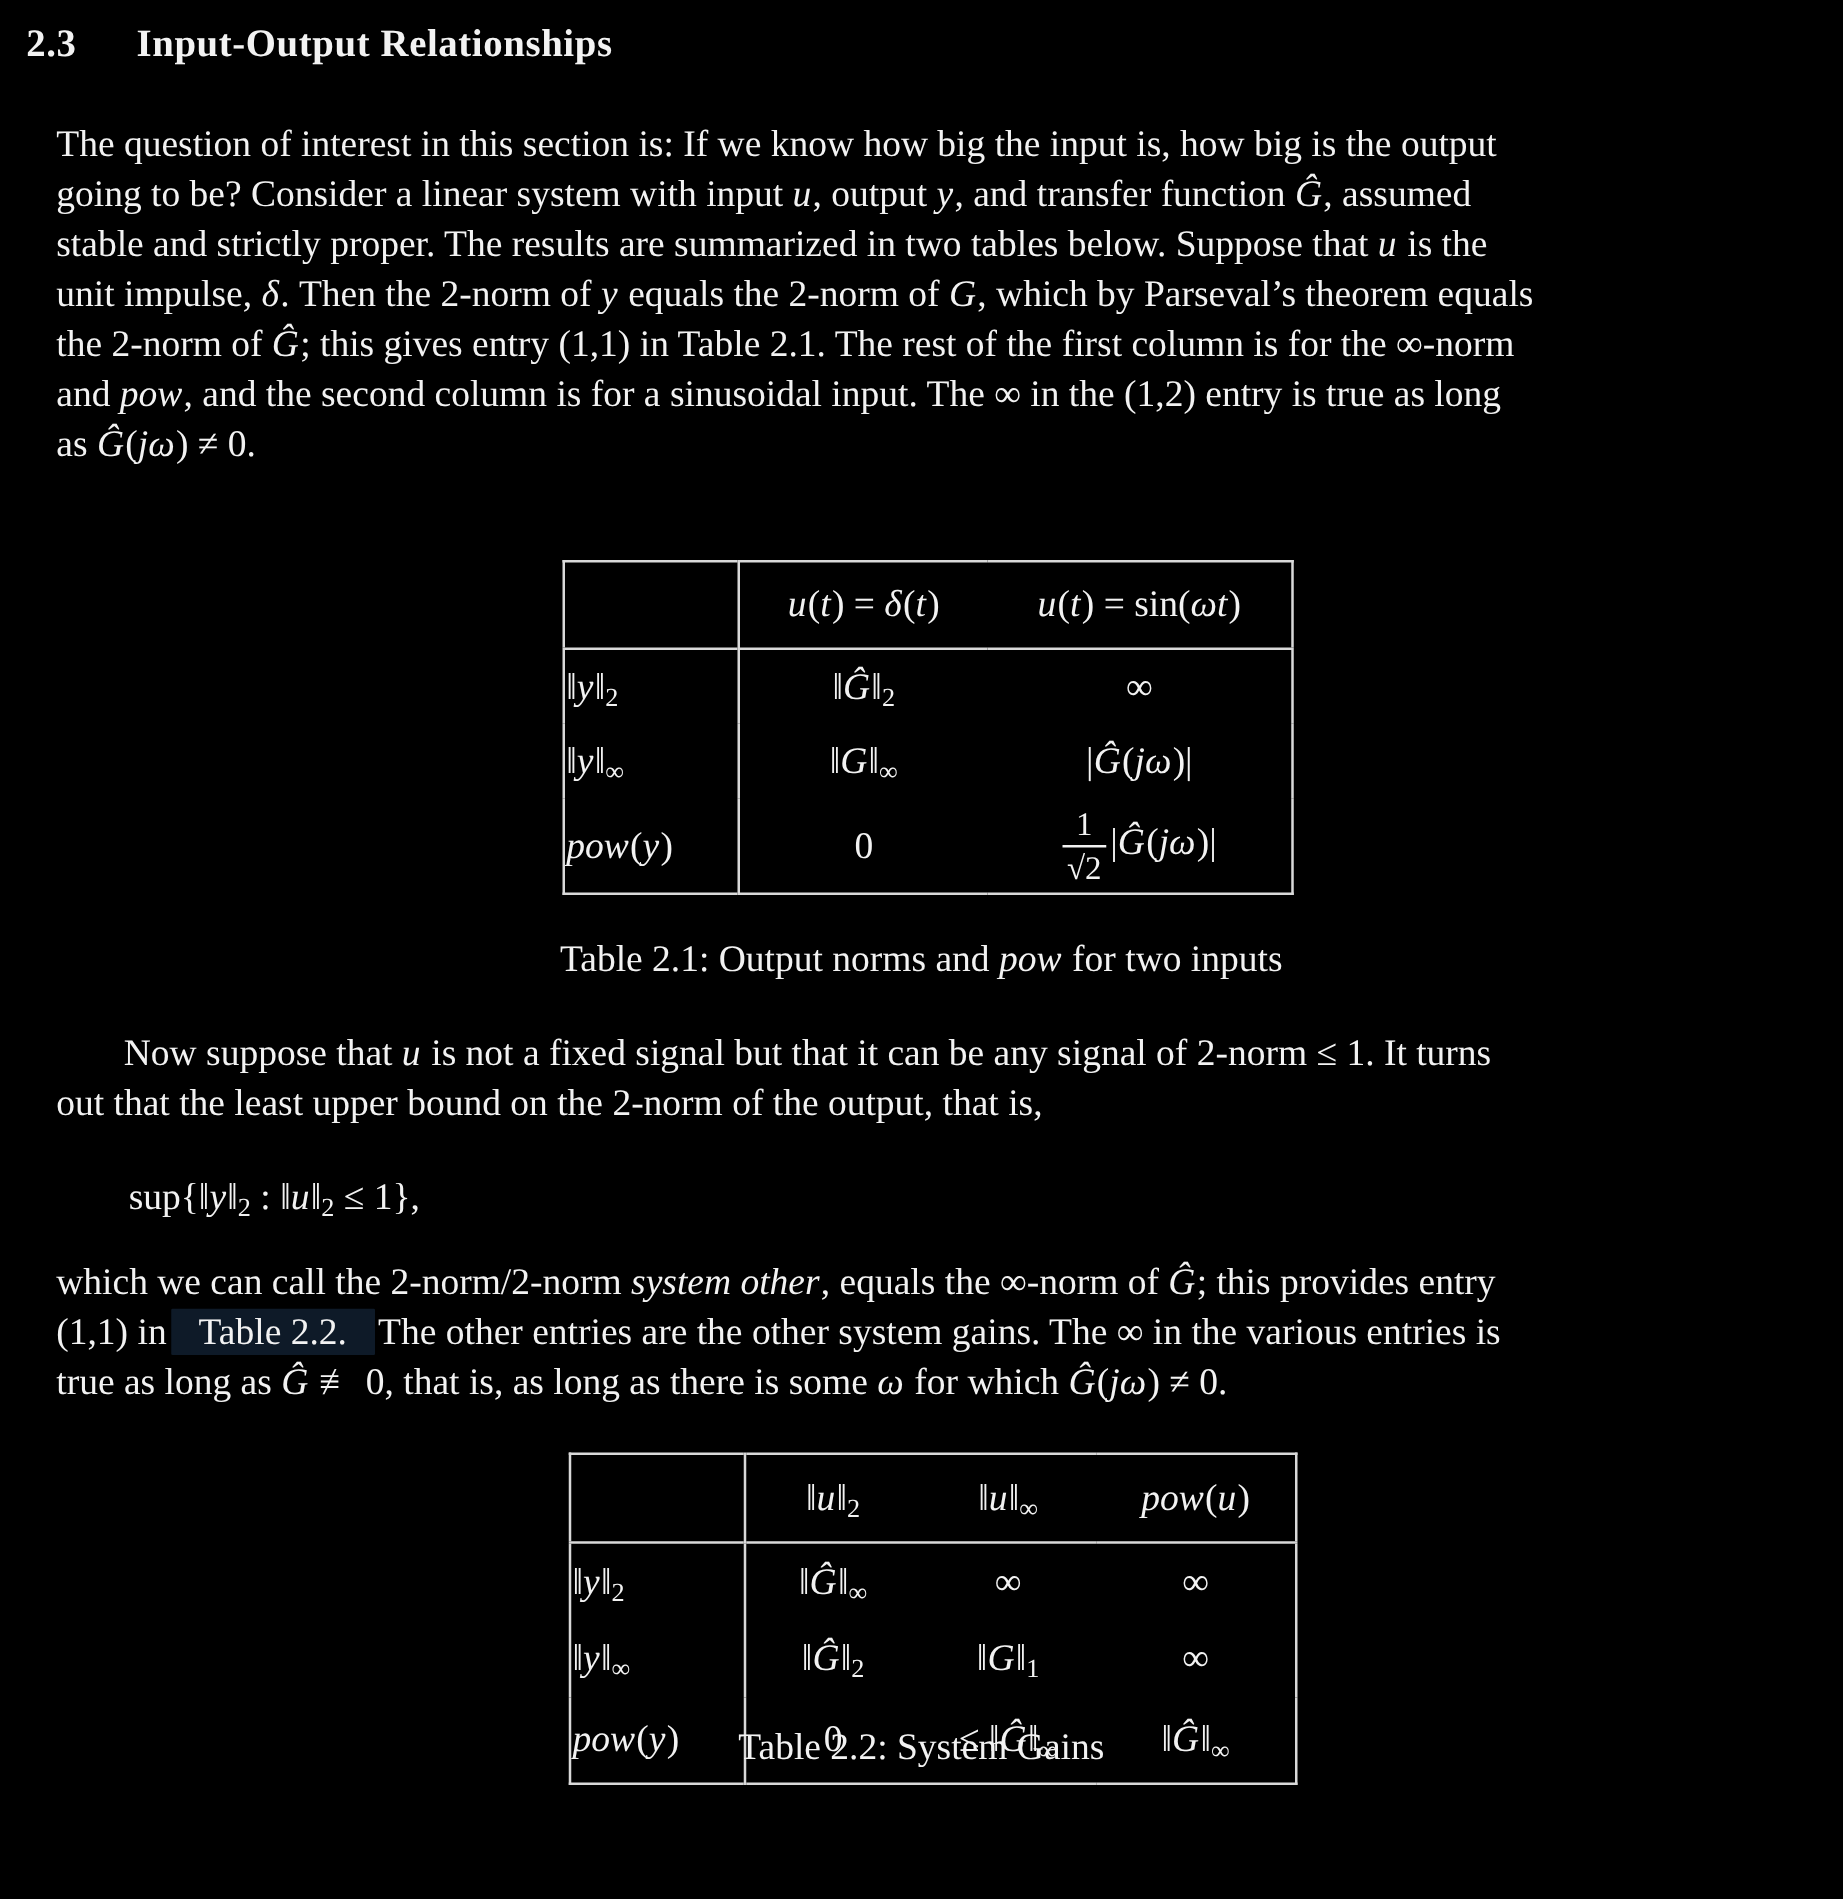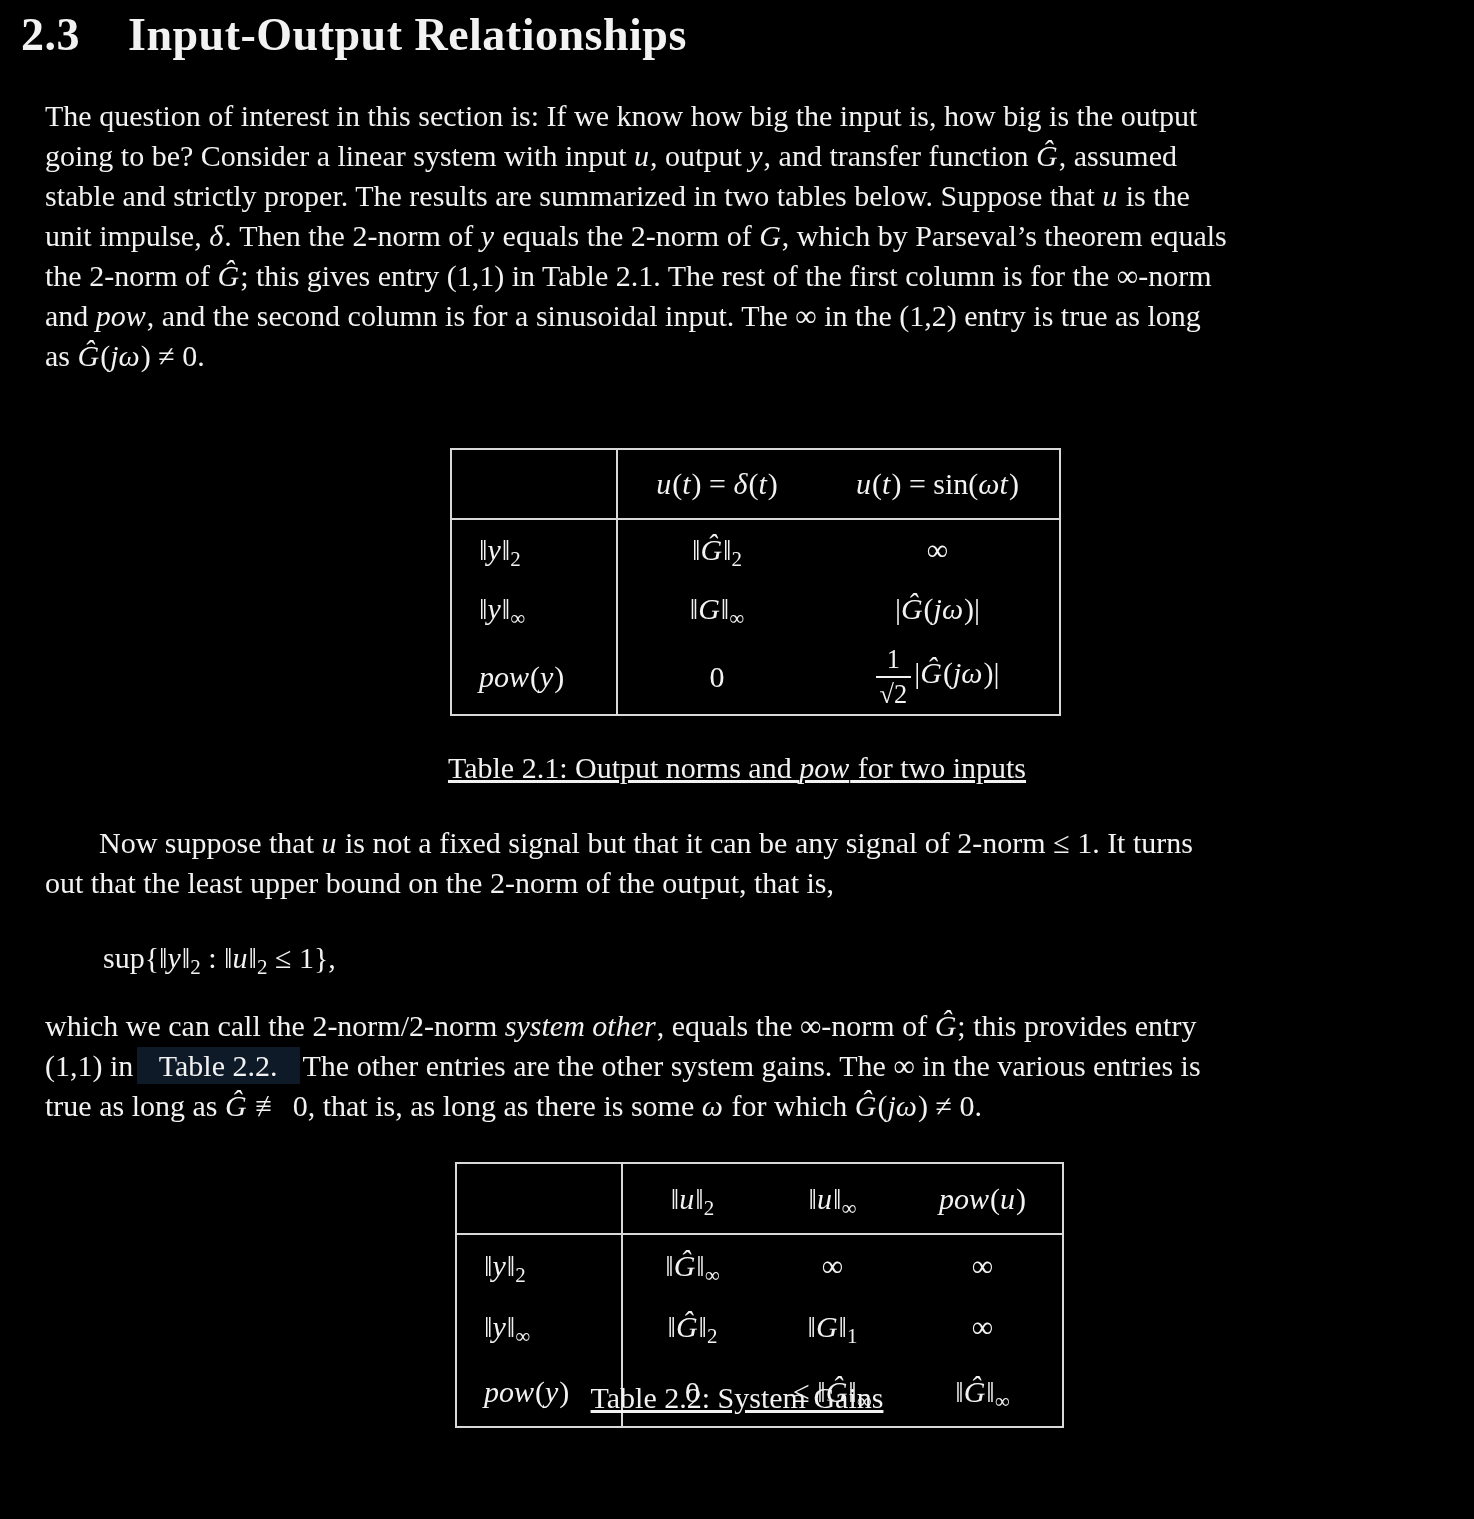--- a/index.html
+++ b/index.html
@@ -7,61 +7,61 @@
   }
   html,body{margin:0;padding:0;background:var(--bg);}
   .page{
     position:relative; width:1474px; height:1519px; background:var(--bg);
     color:var(--fg); overflow:hidden;
     font-family:"Liberation Serif","DejaVu Serif","DejaVu Sans",serif;
     font-size:30px; line-height:40px;
   }
   .heading{
     position:absolute; top:10px; left:21px;
-    font-weight:bold; font-size:46px; line-height:50px;
+    font-weight:bold; font-size:31px; line-height:50px;
     display:flex; gap:48px; letter-spacing:0.5px;
   }
   .para{position:absolute; left:21px; right:20px;margin-left:24px;}
   .para .line{white-space:nowrap;}
   .indent-first .line:first-child{text-indent:54px;}
   #p1{top:96px;}
   #p2{top:823px;}
   #p3{top:1006px;}
   .equation{position:absolute; top:938px; left:103px; white-space:nowrap;}
   sub{font-size:0.70em; vertical-align:-0.28em; line-height:0;}
   i{padding-right:1px;}
   .hl{background:var(--hl); padding:2px 22px; margin:-2px -4px; border-radius:1px;}
   .tblwrap{position:absolute;}
   #t1wrap{top:448px; left:450px;}
   #t2wrap{top:1162px; left:455px;}
   table{border-collapse:collapse; table-layout:fixed; border:2px solid var(--border);}
   td{text-align:center; vertical-align:middle; padding:0 6px; overflow:hidden;}
   td:first-child{
     border-right:2px solid var(--border);
-    text-align:left; padding-left:27px;
+    text-align:left; padding-left:1px;
   }
   thead tr{border-bottom:2px solid var(--border);}
   .t1{width:560px;}
   .t1 td:nth-child(1){width:131px;}
   .t1 td:nth-child(2){width:186px;}
   .t1 td:nth-child(3){width:231px;}
   .t1 thead tr{height:70px;}
   .t1 tbody tr:nth-child(1){height:60px;}
   .t1 tbody tr:nth-child(2){height:60px;}
   .t1 tbody tr:nth-child(3){height:76px;}
   .t2{width:550px;}
   .t2 td:nth-child(1){width:131px;}
   .t2 td:nth-child(2){width:127px;}
   .t2 td:nth-child(3){width:129px;}
   .t2 td:nth-child(4){width:147px;}
   .t2 thead tr{height:71px;}
   .t2 tbody tr:nth-child(1){height:62px;}
   .t2 tbody tr:nth-child(2){height:62px;}
   .t2 tbody tr:nth-child(3){height:69px;}
-  .caption{position:absolute; left:0; width:100%; text-align:center; white-space:nowrap;text-decoration:underline;}
+  .caption{position:absolute; left:0; width:100%; text-align:center; white-space:nowrap;}
   #cap1{top:748px;}
   #cap2{top:1378px;}
   .frac{
     display:inline-block; vertical-align:middle; text-align:center;
     margin-right:3px; line-height:1;
   }
   .frac .num{display:block; font-size:0.88em; padding:0 4px 3px 4px;}
   .frac .den{display:block; font-size:0.88em; border-top:2px solid var(--fg); padding:3px 4px 0 4px;}
 </style>
 </head>

